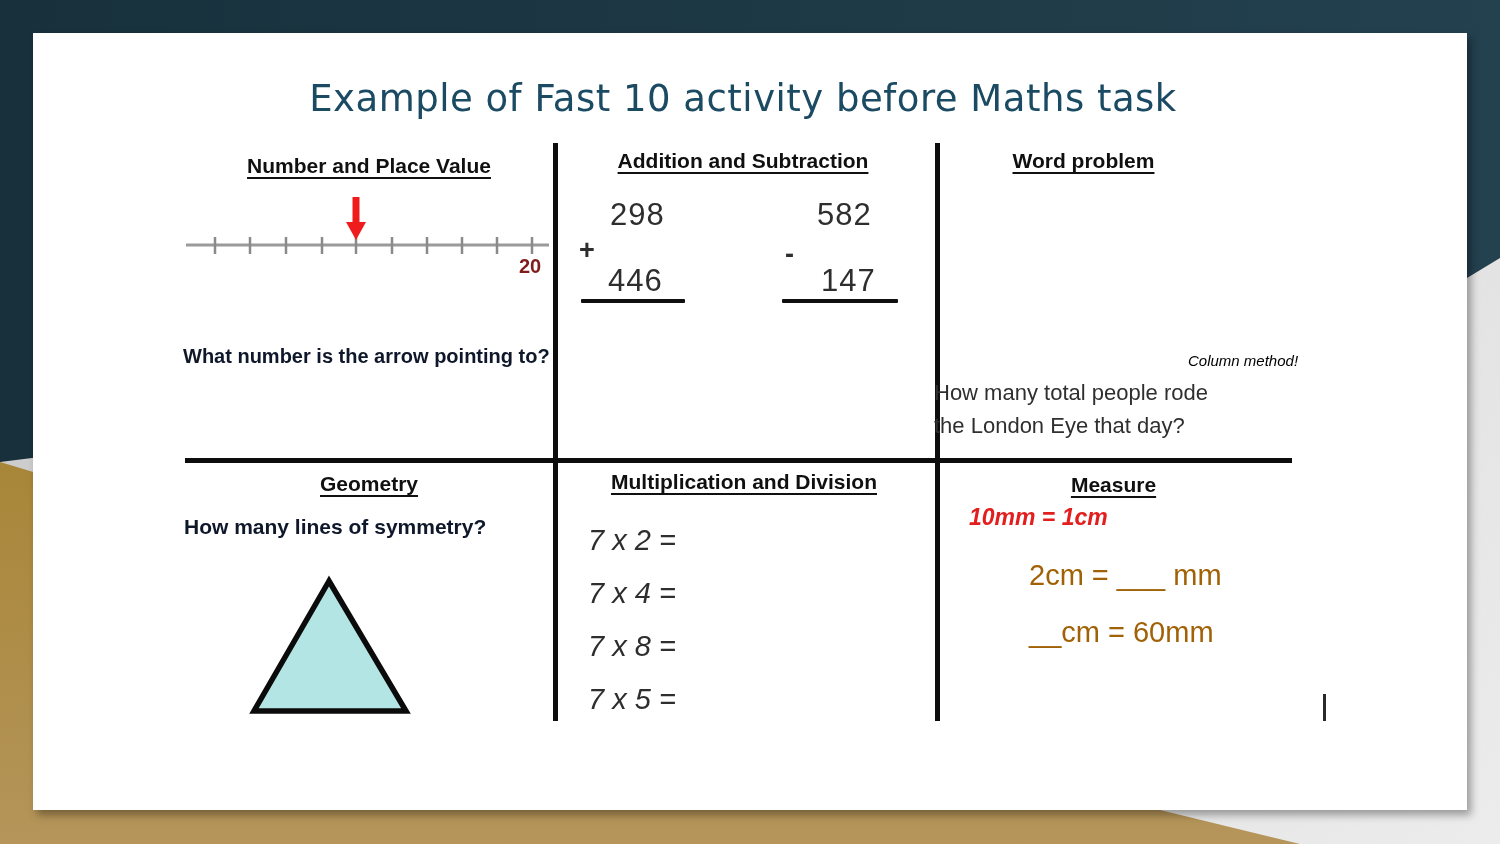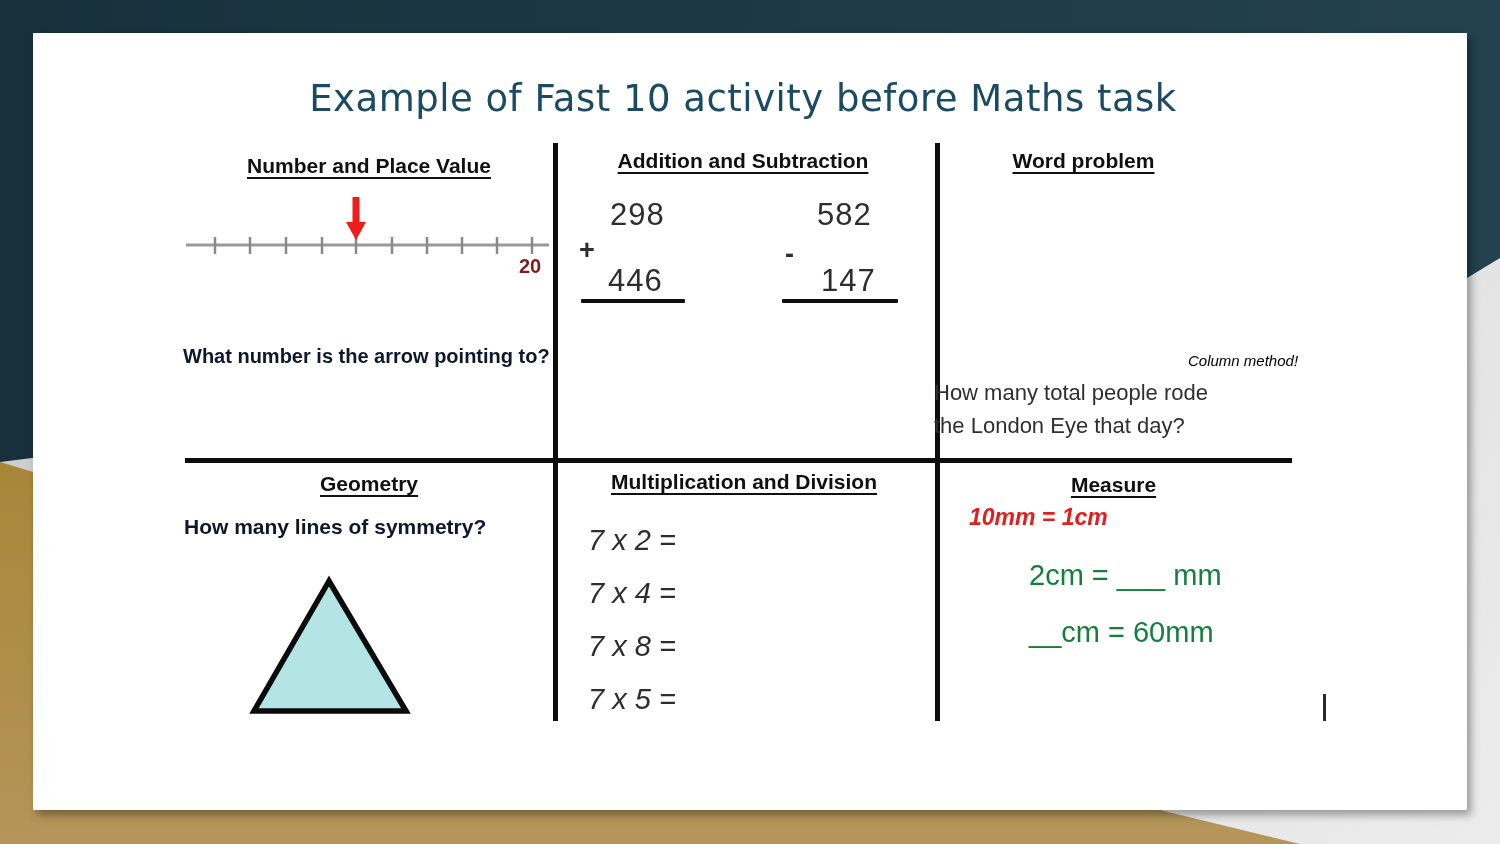--- a/index.html
+++ b/index.html
@@ -25,21 +25,21 @@
     text-decoration:underline;text-underline-offset:4px;white-space:nowrap;
   }
   .question-text{font-size:20px;color:#0f172a;white-space:nowrap;font-weight:bold;}
   .big-num{font-size:31px;color:#2e2e2e;letter-spacing:1px;white-space:nowrap;}
   .op-sign{font-size:27px;color:#2e2e2e;font-weight:bold;}
   .sum-underline{background:#0f0f0f;height:4px;border-radius:1px;}
   .wp-body{font-size:22px;line-height:33px;color:#2f2f2f;white-space:pre-line;}
   .hint-red{font-size:15px;color:#000000;white-space:nowrap;font-style:italic;}
   .fact-red{font-size:23px;font-weight:bold;font-style:italic;color:#e31e1e;white-space:nowrap;}
   .mult-line{font-size:29px;line-height:53px;color:#2e2e2e;white-space:nowrap;}
-  .measure-line{font-size:29px;line-height:57px;color:#15803d;white-space:nowrap;}
+  .measure-line{font-size:29px;line-height:57px;color:#a16207;white-space:nowrap;}
   .numline-label{font-size:20px;font-weight:bold;color:#7f1d1d;}
   #text-caret{width:3px;height:27px;background:#2a2a2a;}
 </style>
 </head>
 <body>
 
 <div id="canvas">
 
   <svg id="bg-svg" width="1500" height="844" viewBox="0 0 1500 844">
     <defs>

